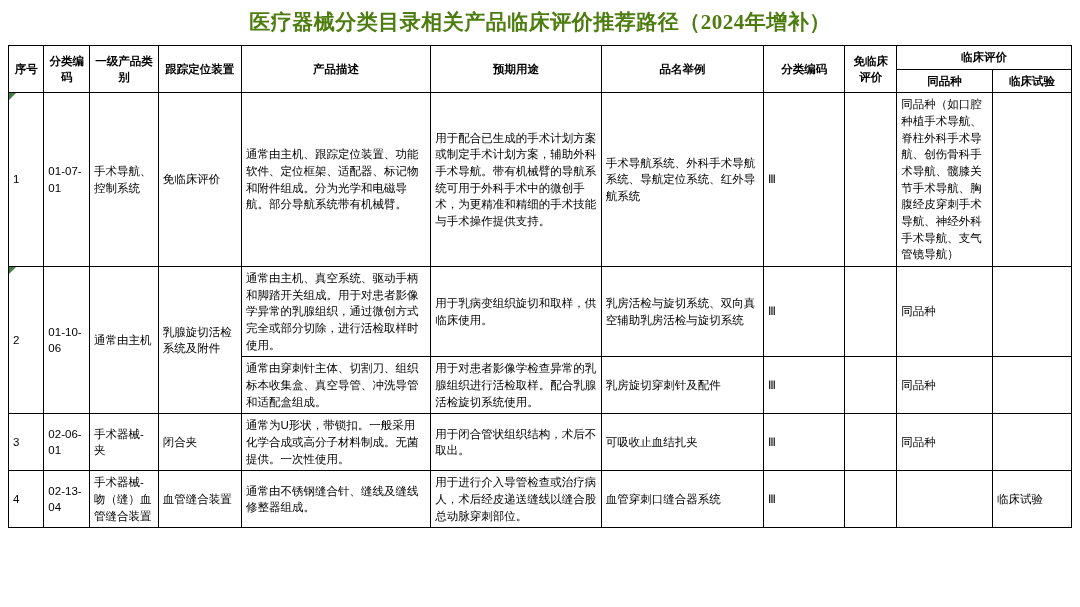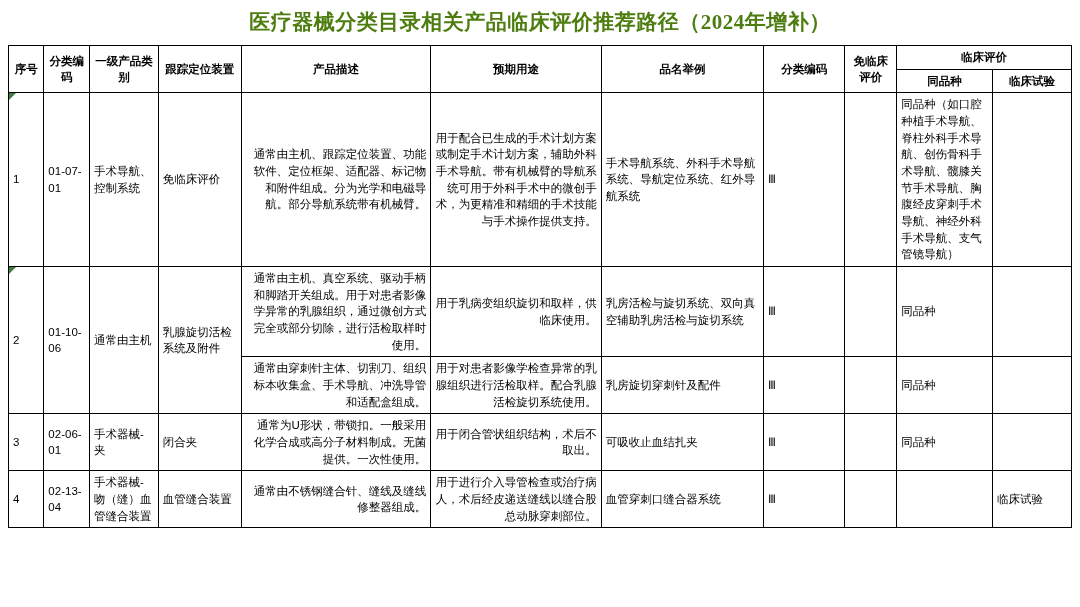--- a/index.html
+++ b/index.html
@@ -41,21 +41,21 @@
     padding: 3px 4px;
     word-break: break-all;
   }
   thead th {
     text-align: center;
     font-weight: bold;
     font-size: 12px;
     padding: 4px 2px;
   }
   td.c { text-align: left; }
-  td.l { text-align: right; }
+  td.l { text-align: left; }
   .col-seq { width: 34px; }
   .col-code { width: 44px; }
   .col-l1 { width: 66px; }
   .col-l2 { width: 80px; }
   .col-desc { width: 182px; }
   .col-use { width: 164px; }
   .col-name { width: 156px; }
   .col-mng { width: 78px; }
   .col-exempt { width: 50px; }
   .col-same { width: 92px; }
@@ -139,21 +139,21 @@
         <td class="l">通常由主机、真空系统、驱动手柄和脚踏开关组成。用于对患者影像学异常的乳腺组织，通过微创方式完全或部分切除，进行活检取样时使用。</td>
         <td class="l">用于乳病变组织旋切和取样，供临床使用。</td>
         <td class="c">乳房活检与旋切系统、双向真空辅助乳房活检与旋切系统</td>
         <td class="c">Ⅲ</td>
         <td class="c"></td>
         <td class="c">同品种</td>
         <td class="c"></td>
       </tr>
 
       <tr>
-        <td class="l">通常由穿刺针主体、切割刀、组织标本收集盒、手术导航、冲洗导管和适配盒组成。</td>
+        <td class="l">通常由穿刺针主体、切割刀、组织标本收集盒、真空导管、冲洗导管和适配盒组成。</td>
         <td class="l">用于对患者影像学检查异常的乳腺组织进行活检取样。配合乳腺活检旋切系统使用。</td>
         <td class="c">乳房旋切穿刺针及配件</td>
         <td class="c">Ⅲ</td>
         <td class="c"></td>
         <td class="c">同品种</td>
         <td class="c"></td>
       </tr>
 
       <tr>
         <td class="c">3</td>

